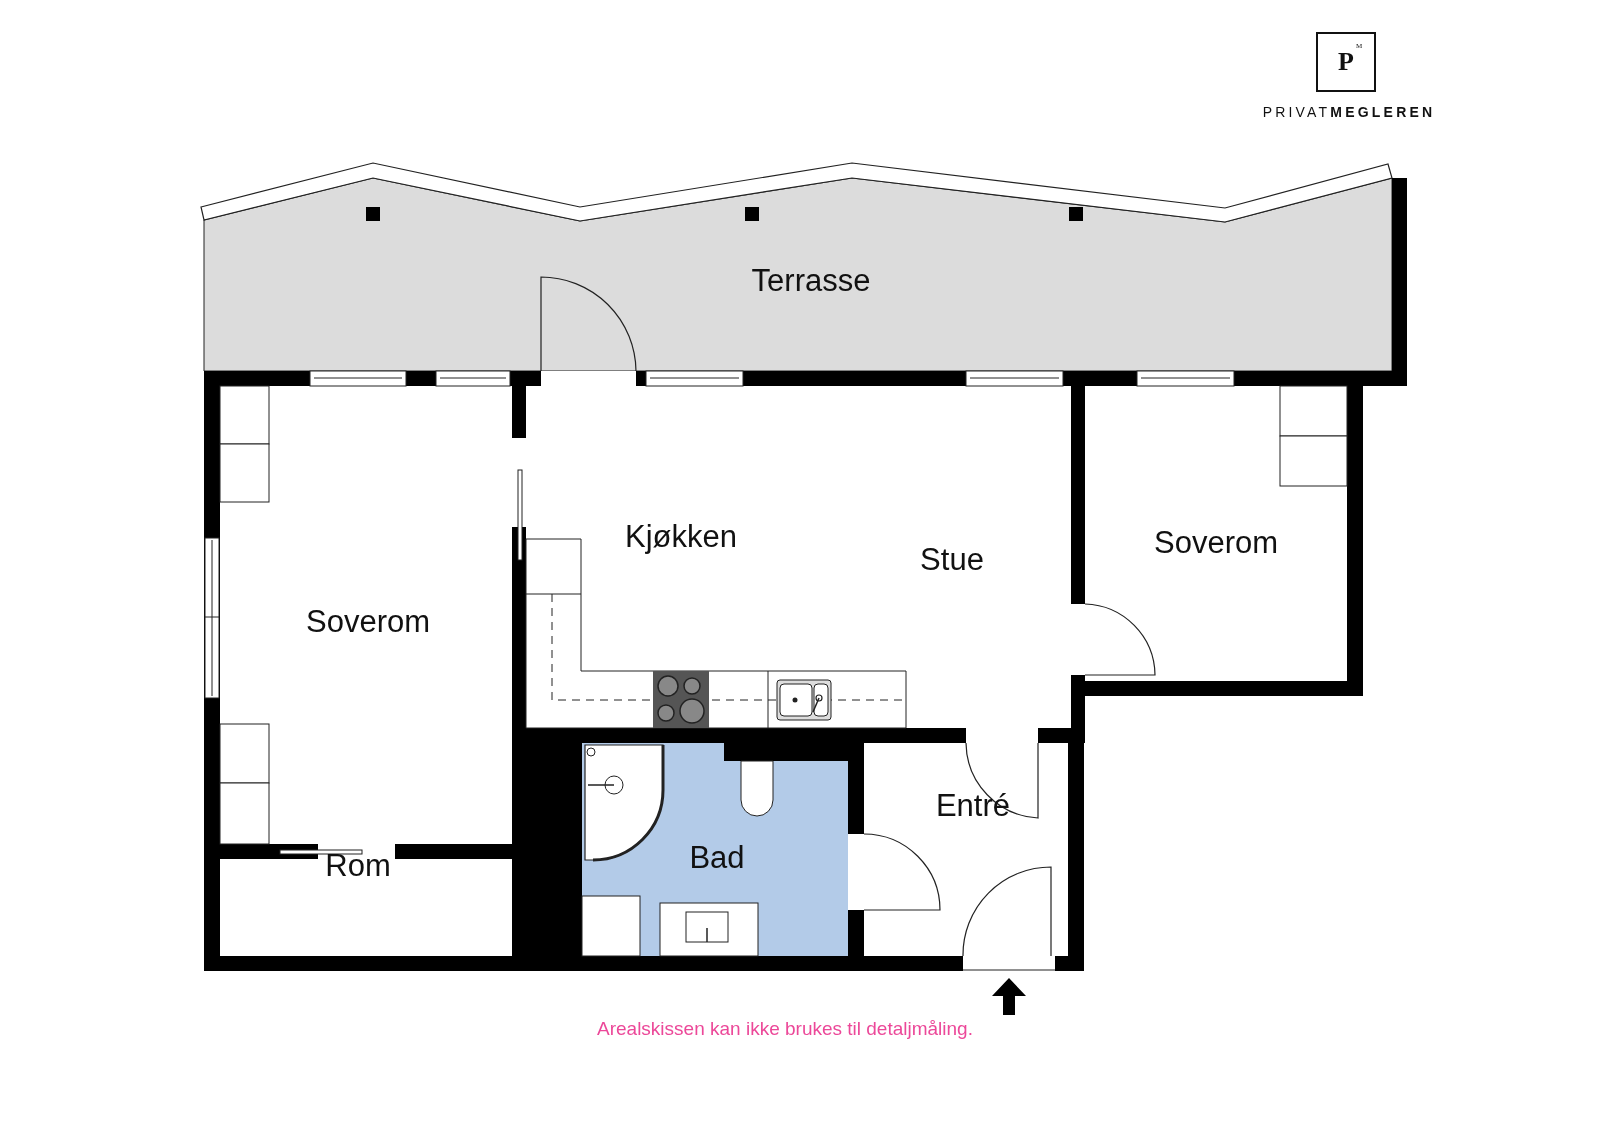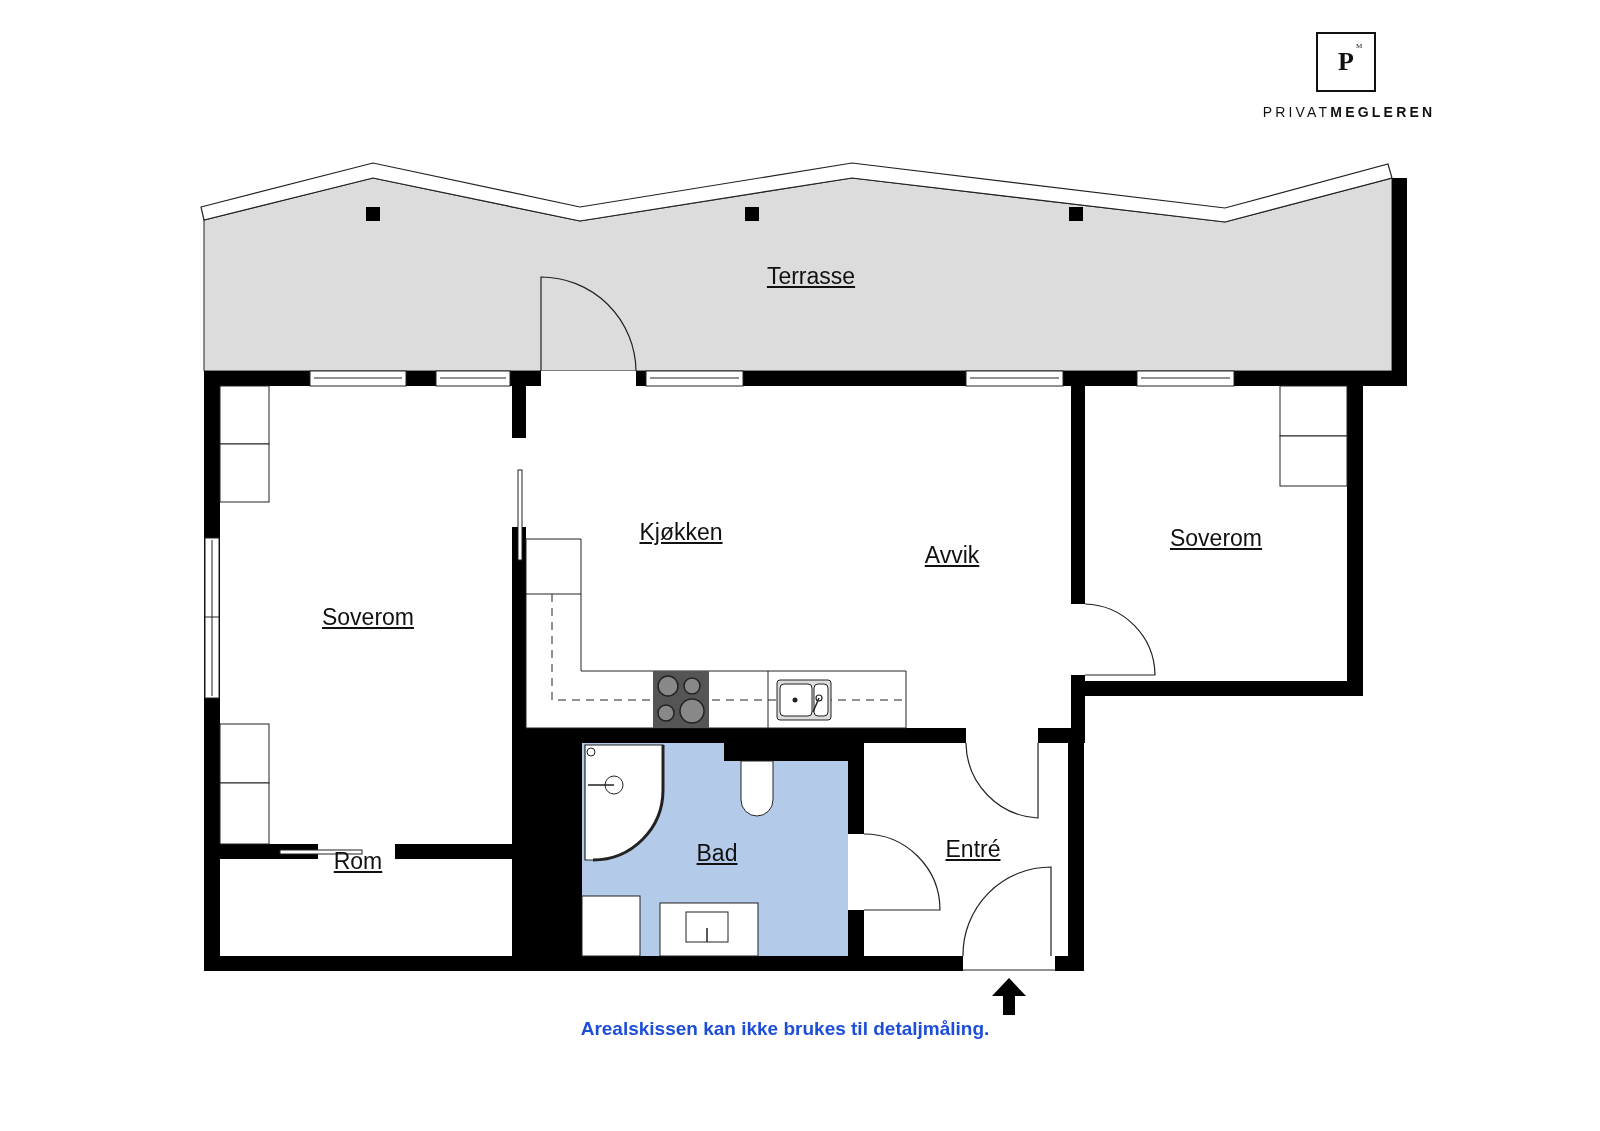--- a/index.html
+++ b/index.html
@@ -5,22 +5,22 @@
   html, body { margin: 0; padding: 0; background: #ffffff; }
   body { width: 1600px; height: 1131px; position: relative; overflow: hidden; font-family: "Liberation Sans", sans-serif; }
   .logo { position: absolute; left: 1254px; top: 32px; width: 200px; height: 90px; }
   .logo-box { position: absolute; left: 62px; top: 0; width: 60px; height: 60px; border: 2px solid #111; box-sizing: border-box; }
   .logo-p { position: absolute; left: 0; right: 0; top: 13px; text-align: center; font-family: "Liberation Serif", serif; font-size: 26px; font-weight: bold; color: #111; }
   .logo-m { position: absolute; left: 38px; top: 8px; font-family: "Liberation Serif", serif; font-size: 7px; color: #111; }
   .logo-name { position: absolute; left: 0; top: 72px; width: 190px; text-align: center; font-size: 14px; letter-spacing: 3.2px; color: #111; }
   .logo-name b { font-weight: normal; }
   .logo-name span { font-weight: bold; }
   svg.plan { position: absolute; left: 0; top: 0; }
-  .room-label { position: absolute; font-size: 23px; color: #111; white-space: nowrap; transform: translateX(-50%); text-decoration: underline; }
-  .disclaimer { position: absolute; left: 0; width: 1570px; text-align: center; font-size: 19px; color: #1d4ed8; line-height: 30px; top: 1014px; font-weight: bold; }
+  .room-label { position: absolute; font-size: 31px; color: #111; white-space: nowrap; transform: translateX(-50%); }
+  .disclaimer { position: absolute; left: 0; width: 1570px; text-align: center; font-size: 19px; color: #ec4899; line-height: 30px; top: 1014px; }
 </style>
 </head>
 <body>
 
 <div class="logo">
   <div class="logo-box">
     <div class="logo-p">P</div>
     <div class="logo-m">M</div>
   </div>
   <div class="logo-name"><b>PRIVAT</b><span>MEGLEREN</span></div>
@@ -156,22 +156,22 @@
     <path d="M963,956 A88,88 0 0 1 1051,867 L1051,956"></path>
   </g>
 
   <g>
     <polygon points="1009,978 1026,996 1015,996 1015,1015 1003,1015 1003,996 992,996" fill="#000"></polygon>
   </g>
 </svg>
 
 <div class="room-label" style="left:811px; top:263px;">Terrasse</div>
 <div class="room-label" style="left:681px; top:519px;">Kjøkken</div>
-<div class="room-label" style="left:952px; top:542px;">Avvik</div>
+<div class="room-label" style="left:952px; top:542px;">Stue</div>
 <div class="room-label" style="left:368px; top:604px;">Soverom</div>
 <div class="room-label" style="left:1216px; top:525px;">Soverom</div>
 <div class="room-label" style="left:358px; top:848px;">Rom</div>
 <div class="room-label" style="left:717px; top:840px;">Bad</div>
-<div class="room-label" style="left:973px; top:836px;">Entré</div>
+<div class="room-label" style="left:973px; top:788px;">Entré</div>
 
 <div class="disclaimer">
   <div>Arealskissen kan ikke brukes til detaljmåling.</div>
 </div>
 
 </body></html>

